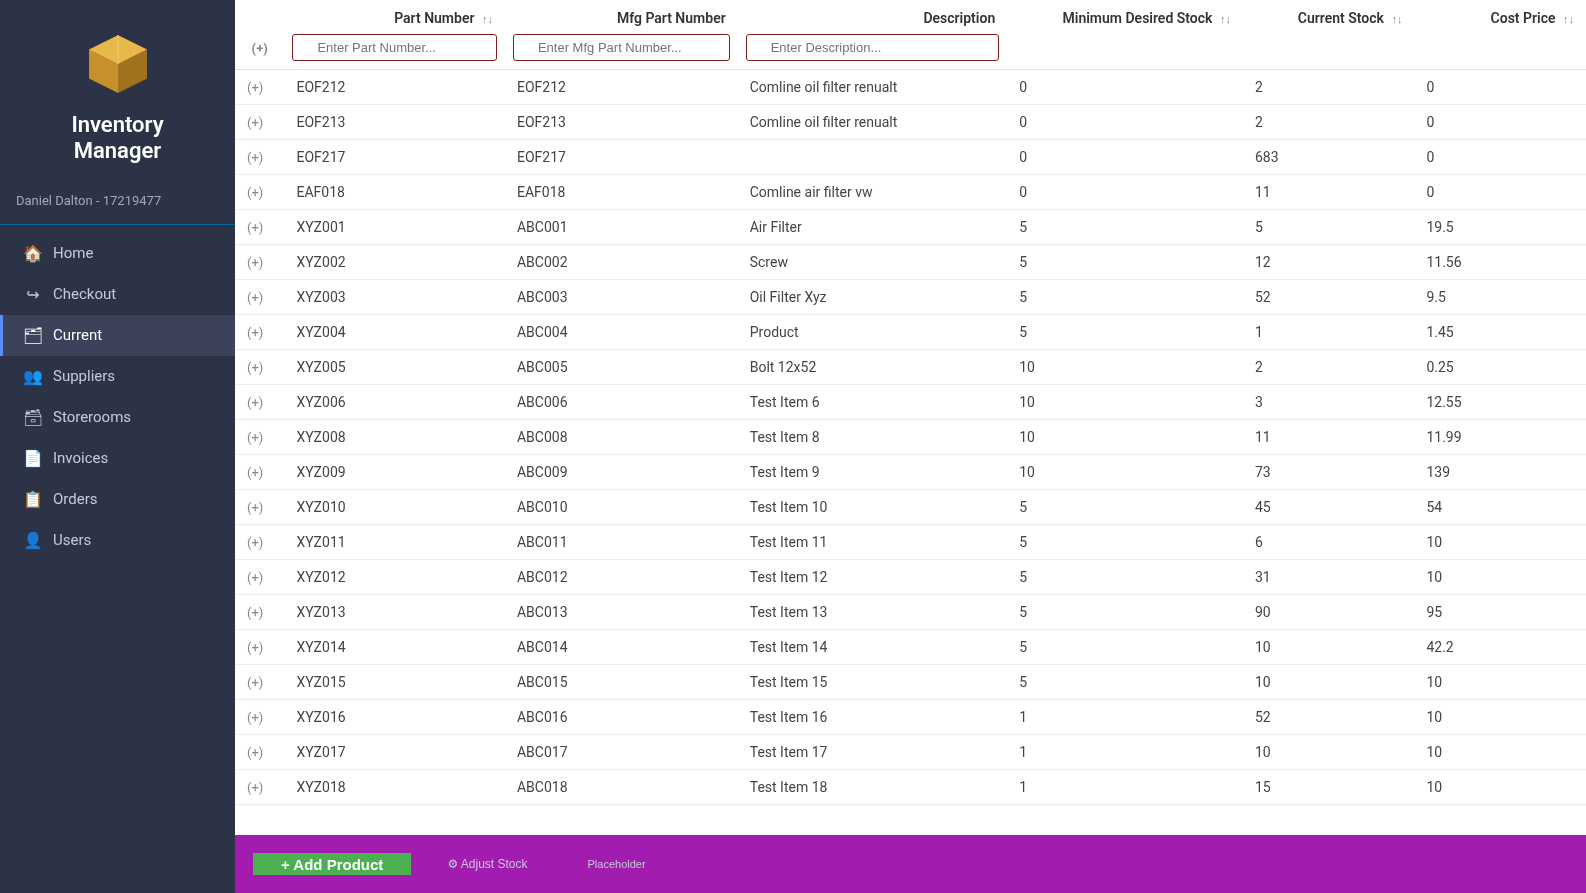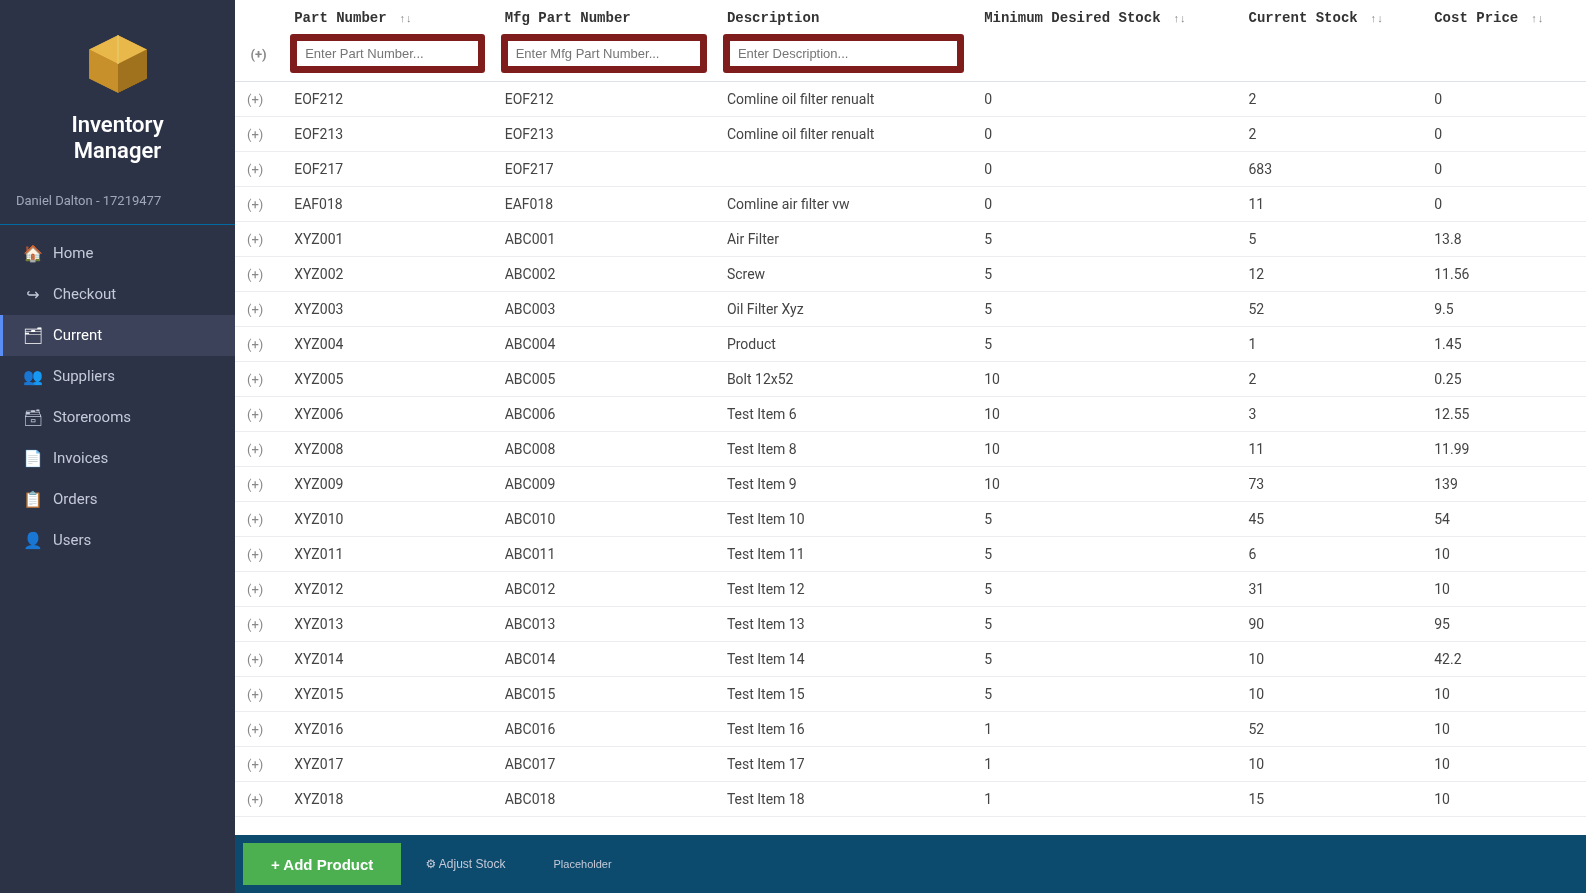--- a/index.html
+++ b/index.html
@@ -82,42 +82,41 @@
 
     table {
       width: 100%;
       border-collapse: collapse;
       font-size: 14px;
     }
 
     thead tr:first-child th {
       background: #fff;
       padding: 10px 12px 4px;
-      text-align: left;
+      text-align: right;
       font-weight: 600;
       color: #333;
       border-bottom: none;
       vertical-align: bottom;
       white-space: nowrap;
-      font-family: Liberation Mono, monospace;
     }
     thead tr:first-child th .sort-icon {
       font-size: 11px;
       color: #888;
       margin-left: 4px;
     }
     thead .filter-row th {
       padding: 4px 8px 8px;
       background: #fff;
       border-bottom: 1px solid #dde0e6;
     }
     .filter-row input {
       width: 100%;
-      padding: 5px 8px;
-      border: 7px solid #7f1d1d;
+      padding: 5px 24px;
+      border: 1px solid #7f1d1d;
       border-radius: 3px;
       font-size: 13px;
       color: #555;
     }
 
     tbody tr {
       border-bottom: 1px solid #eaecf0;
     }
     tbody td {
       padding: 9px 12px;
@@ -126,25 +125,25 @@
     }
     .expand-btn {
       color: #888;
       font-size: 13px;
       cursor: pointer;
       user-select: none;
     }
 
     
     .bottom-bar {
-      background: #0c4a6e;
+      background: #a21caf;
       display: flex;
       align-items: center;
-      gap: 0;
-      padding: 8px;
+      gap: 12px;
+      padding: 18px;
       height: 58px;
       min-height: 58px;
     }
     .btn-add-product {
       background: #4caf50;
       color: #fff;
       border: none;
       padding: 0 28px;
       height: 100%;
       font-size: 15px;
@@ -328,21 +327,21 @@
     </tr>
           <tr>
       <td class="col-expand">
         <span class="expand-btn">(+)</span>
       </td>
       <td class="col-part">XYZ001</td>
       <td class="col-mfg">ABC001</td>
       <td class="col-desc">Air Filter</td>
       <td class="col-min">5</td>
       <td class="col-stock">5</td>
-      <td class="col-cost">13.8</td>
+      <td class="col-cost">19.5</td>
     </tr>
           <tr>
       <td class="col-expand">
         <span class="expand-btn">(+)</span>
       </td>
       <td class="col-part">XYZ002</td>
       <td class="col-mfg">ABC002</td>
       <td class="col-desc">Screw</td>
       <td class="col-min">5</td>
       <td class="col-stock">12</td>

